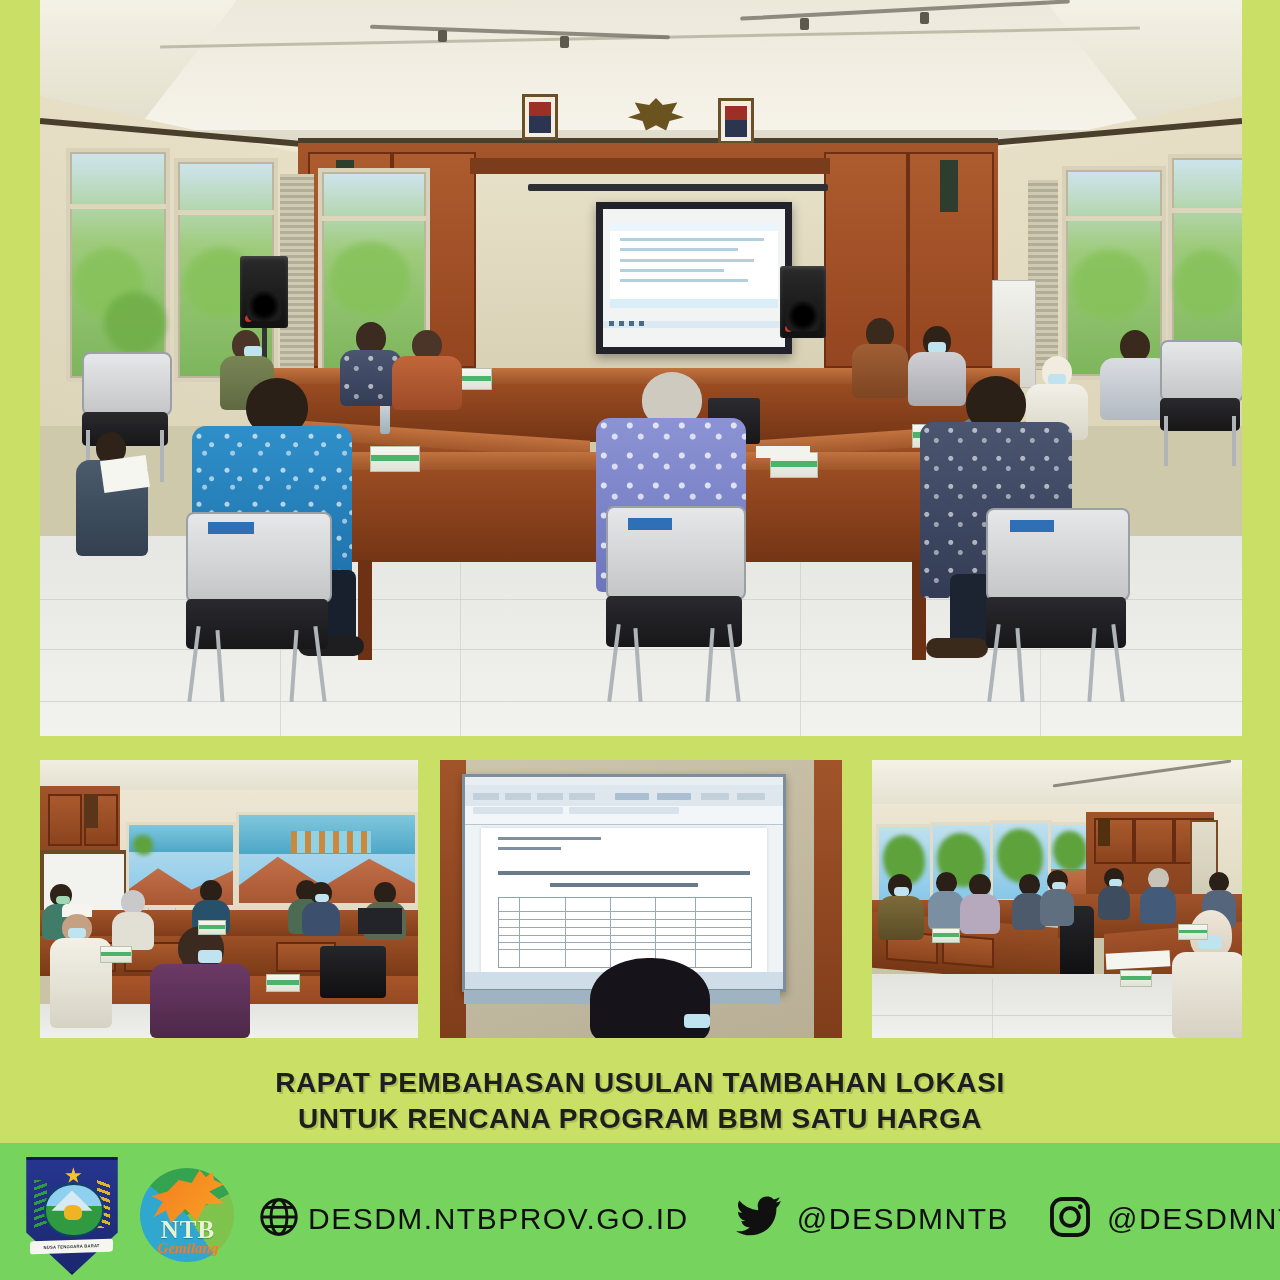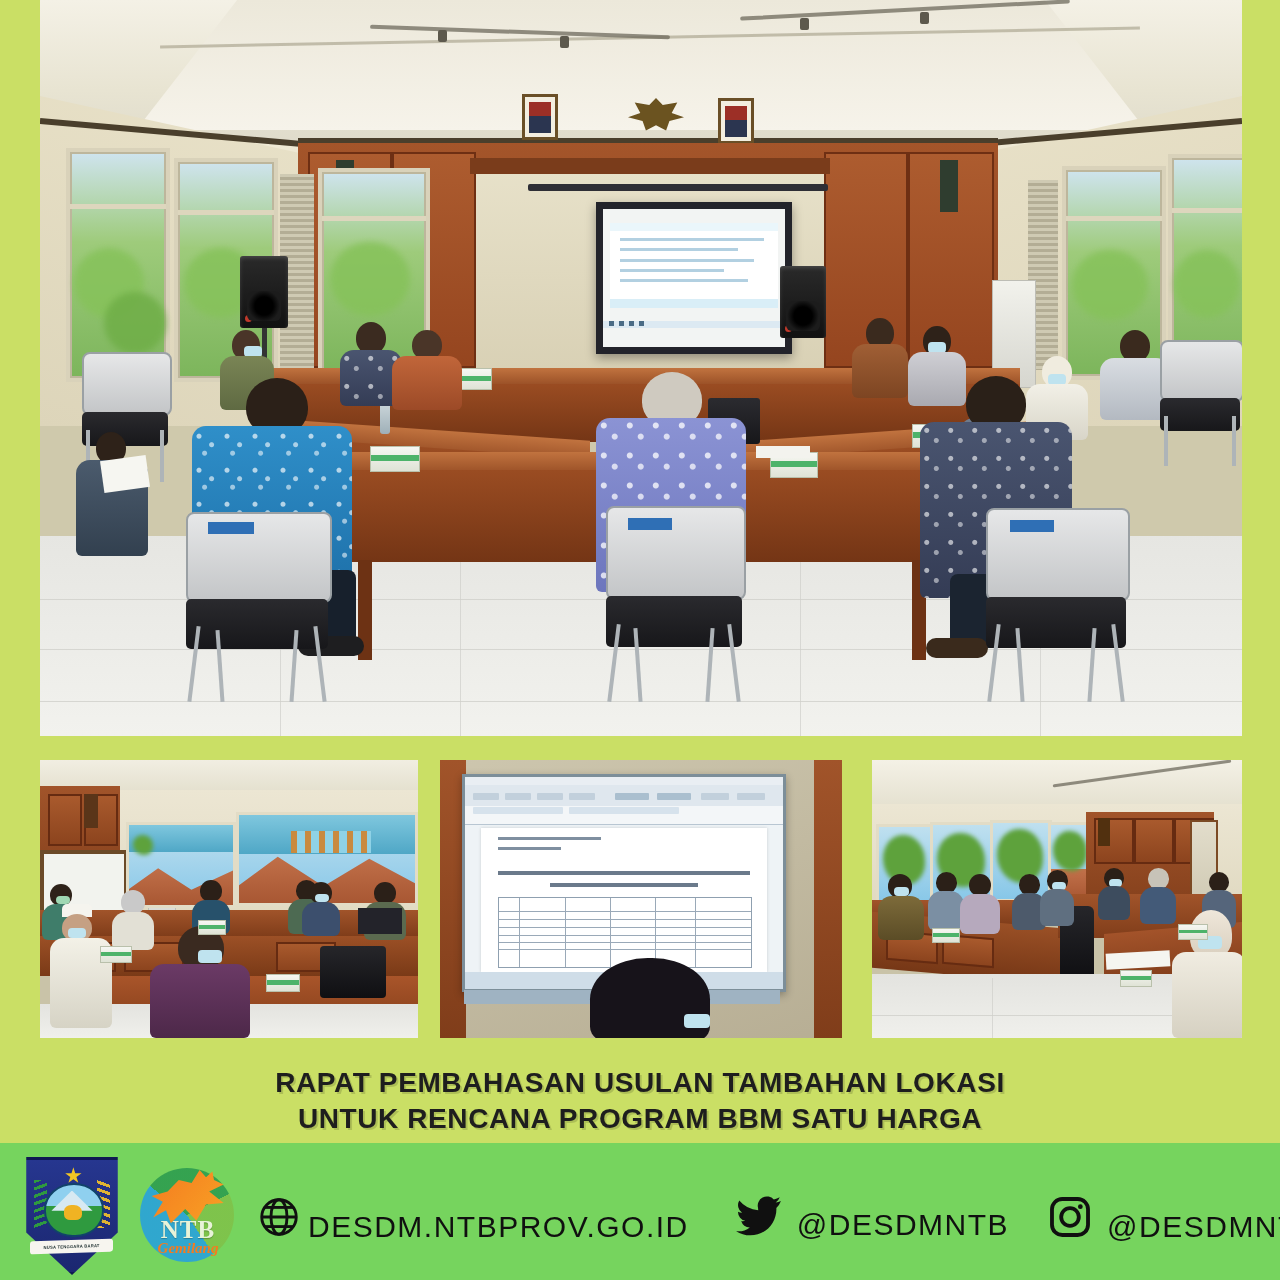--- a/index.html
+++ b/index.html
@@ -188,21 +188,21 @@
   .gm-deer{position:absolute;left:18px;top:10px;width:80px;height:72px;
     background:linear-gradient(130deg,#f47b20,#f9a825);
     clip-path:polygon(62% 0,70% 10%,78% 2%,80% 14%,92% 20%,74% 30%,92% 46%,70% 48%,58% 70%,44% 54%,26% 74%,20% 56%,4% 66%,16% 44%,2% 36%,22% 30%,36% 14%,52% 18%);}
   .gm-ntb{position:absolute;left:20px;top:56px;width:72px;text-align:center;
     font-size:25px;font-weight:bold;color:#e8f3d8;font-family:"Liberation Serif",serif;letter-spacing:1px;
     text-shadow:0 1px 1px rgba(0,0,0,.25);}
   .gm-sub{position:absolute;left:16px;top:80px;width:80px;text-align:center;
     font-size:15px;color:#f47b20;font-family:"Liberation Serif",serif;font-style:italic;font-weight:bold;}
 
   .social{position:absolute;left:256px;top:1191px;height:56px;display:flex;align-items:center;gap:0;}
-  .s-item{display:flex;align-items:flex-end;}
+  .s-item{display:flex;align-items:center;}
   .s-label{font-size:30px;font-weight:500;letter-spacing:1.5px;color:#101010;
     font-family:"Liberation Sans",sans-serif;}
   .ic{display:inline-block;}
 </style>
 </head>
 <body>
 
 <div class="hero">
   <div class="photo">
 

